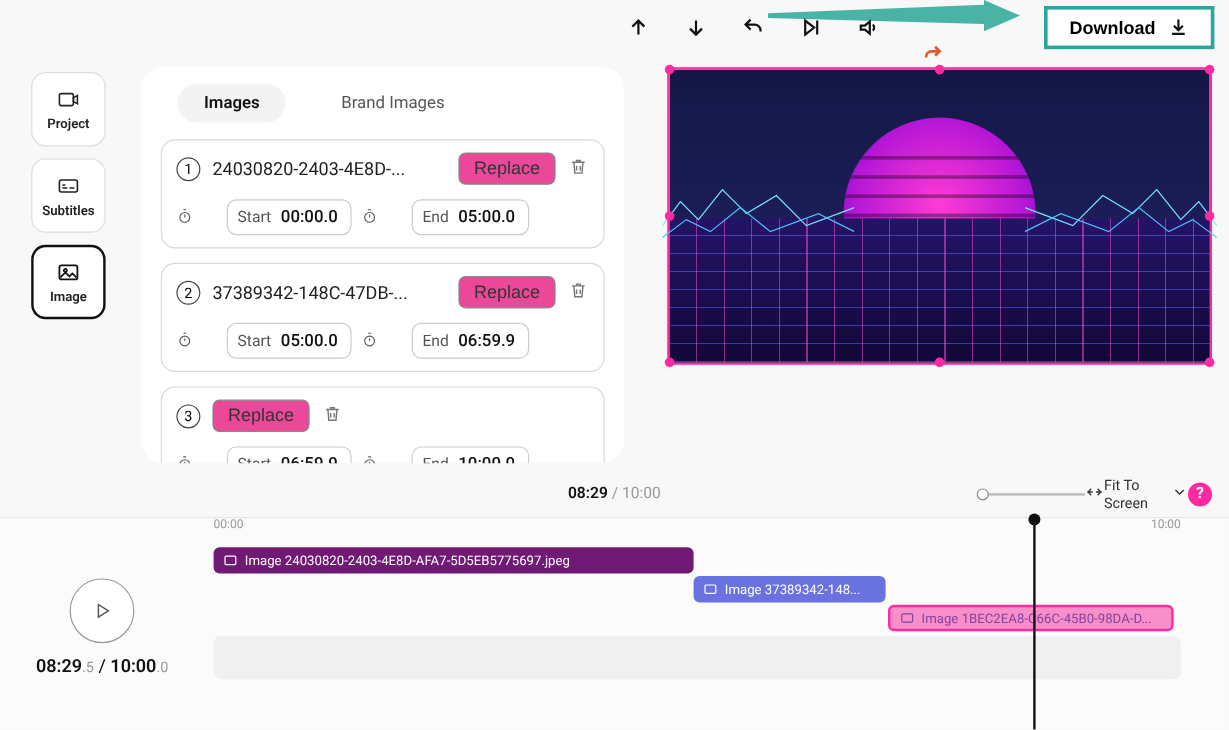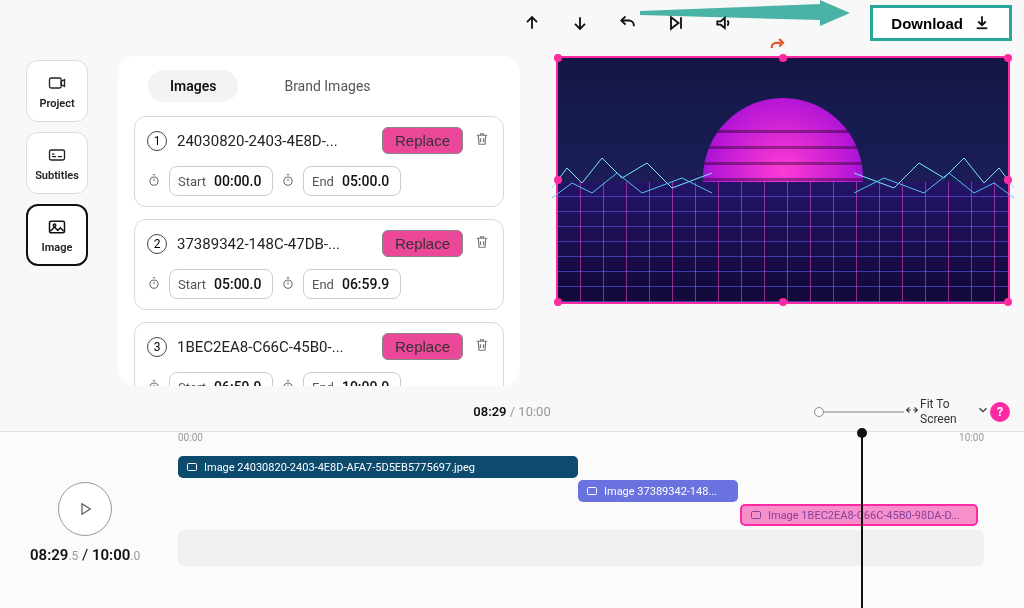--- a/index.html
+++ b/index.html
@@ -160,20 +160,21 @@
   }
   .timer-icon svg { width: 14px; height: 14px; }
   .time-field {
     border: 1px solid #ccc;
     border-radius: 8px;
     padding: 6px 8px;
     display: flex;
     gap: 8px;
     align-items: center;
     font-size: 14px;
+    margin-left: 20px;
   }
   .time-label { color: #555; font-size: 13px; }
   .time-val { color: #111; font-weight: 500; width: 50px; overflow:hidden; }
 
   
   .preview {
     position: absolute;
     top: 56px;
     left: 556px;
     width: 454px;
@@ -263,21 +264,21 @@
   }
   .ruler { position:relative; height:16px; color:#999; font-size:10px; }
   .ruler .t0{position:absolute;left:0}
   .ruler .t1{position:absolute;right:0}
   .clip {
     position:absolute; height:22px; border-radius:5px;
     color:#fff; font-size:11px; display:flex; align-items:center;
     padding:0 8px; gap:6px; overflow:hidden; white-space:nowrap;
   }
   .clip svg{width:12px;height:12px;flex-shrink:0}
-  .clip1{background:#0c4a6e; top:24px; left:0; width:400px;}
+  .clip1{background:#701a75; top:24px; left:0; width:400px;}
   .clip2{background:#6a72e0; top:48px; left:400px; width:160px;}
   .clip3{background:#f78fca; border:2px solid #ff2aa1; color:#84439c; top:72px; left:562px; width:238px;}
   .audio-track{position:absolute; top:98px; left:0; right:0; height:36px; background:#f0f0f0; border-radius:6px;}
   .playhead{position:absolute; top:0; bottom:-46px; left:683px; width:2px; background:#111;}
   .playhead::before{content:""; position:absolute; top:-4px; left:-4px; width:10px; height:10px; background:#111; border-radius:50%;}
 </style>
 </head>
 <body>
 
 <svg class="arrow-annot" viewBox="0 0 210 26">
@@ -413,21 +414,20 @@
       <div class="time-field">
         <span class="time-label">End</span>
         <span class="time-val">06:59.9</span>
       </div>
     </div>
   </div>
 
   <div class="image-card">
     <div class="card-row1">
       <div class="num-badge">3</div>
-      <div class="filename">1BEC2EA8-C66C-45B0-...</div>
       <button class="replace-btn">Replace</button>
       <span class="trash-icon"><svg viewBox="0 0 24 24" fill="none" stroke="currentColor" stroke-width="1.6">
             <path d="M5 7h14M10 7V5h4v2M7 7l1 12h8l1-12M10 11v5M14 11v5"></path>
           </svg></span>
     </div>
     <div class="card-row2">
       <span class="timer-icon"><svg viewBox="0 0 24 24" fill="none" stroke="#555" stroke-width="1.6">
             <circle cx="12" cy="14" r="7"></circle>
             <path d="M12 10v4M10 3h4"></path>
           </svg></span>

